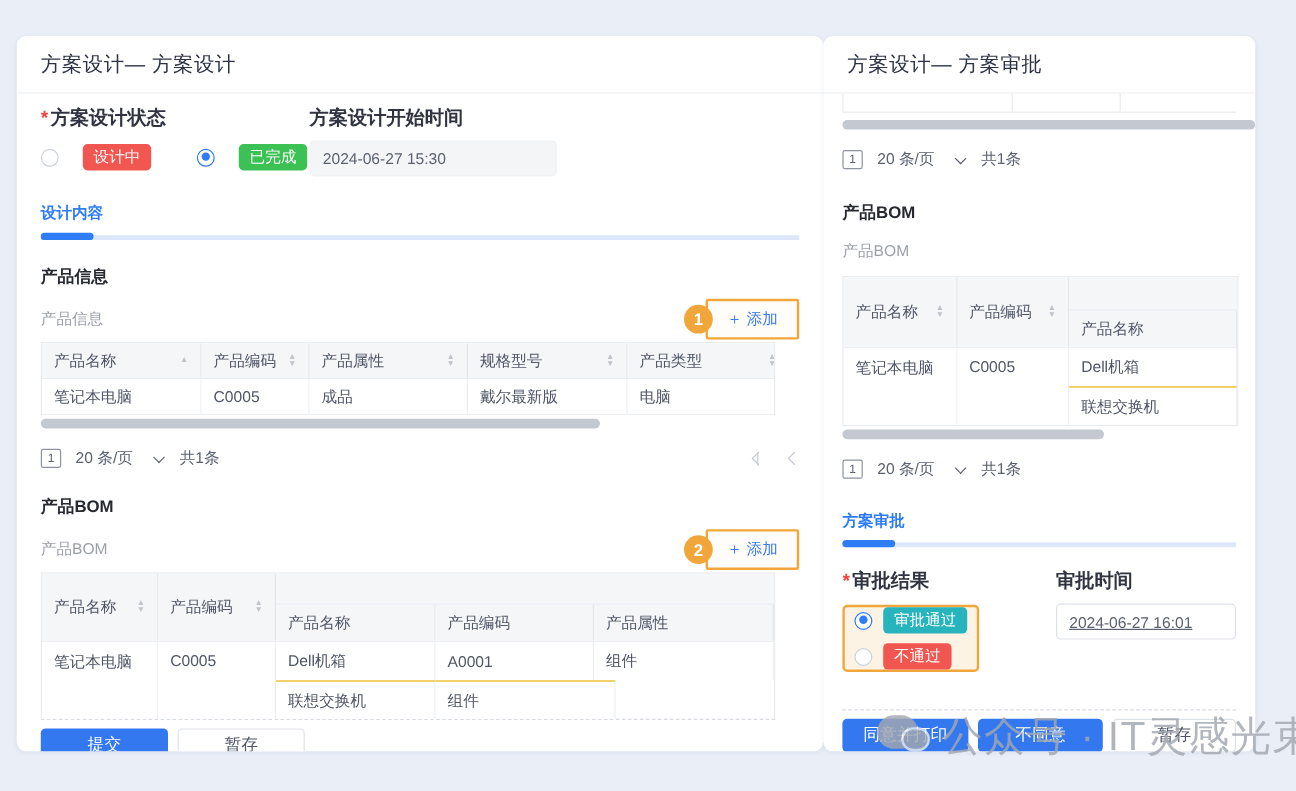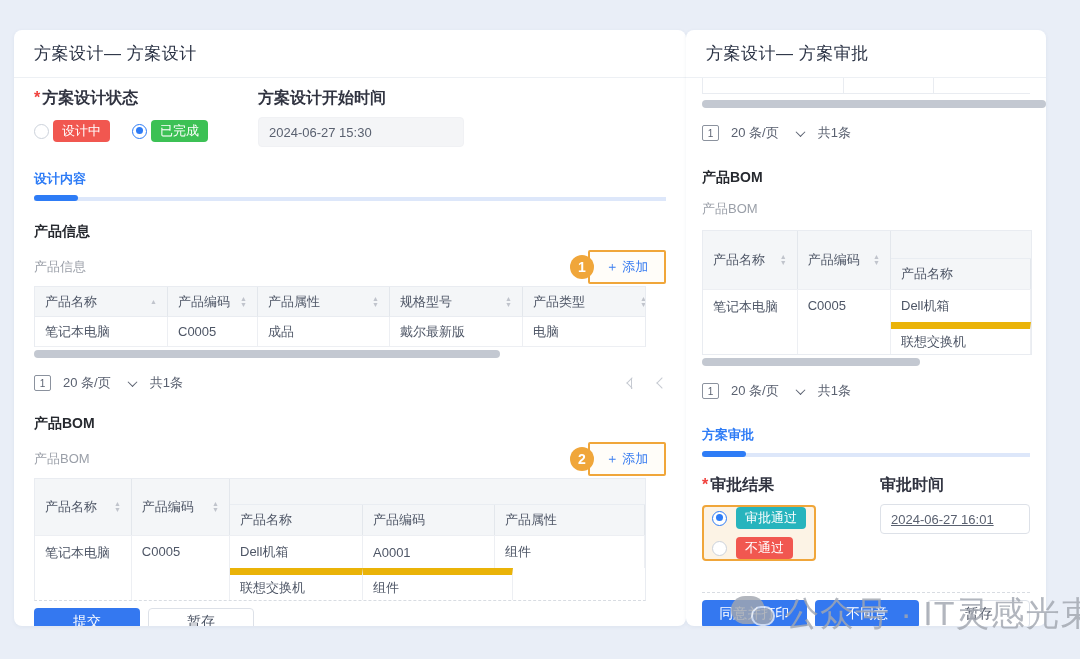--- a/index.html
+++ b/index.html
@@ -22,21 +22,21 @@
     border-bottom:1px solid #edf0f4;
   }
   .panel-title { font-size:17px; color:#2b3345; letter-spacing:.5px; }
   .content { padding:0 20px; }
   .content-r { padding:0 16px; }
 
   
   .fields-row { display:flex; margin-top:10px; }
   .flabel { font-size:16px; font-weight:bold; color:#303340; }
   .req::before { content:"*"; color:#f0413d; margin-right:2px; font-weight:bold; }
-  .radio-row { display:flex; align-items:center; gap:4px; margin-top:9px; height:26px; }
+  .radio-row { display:flex; align-items:center; gap:20px; margin-top:9px; height:26px; }
   .radio { width:15px; height:15px; border-radius:50%; border:1px solid #ccd2db; background:#fff; flex:0 0 auto; }
   .radio.sel { border:1.5px solid #2e7cf6; position:relative; }
   .radio.sel::after { content:""; position:absolute; left:2.5px; top:2.5px; width:7px; height:7px; border-radius:50%; background:#2e7cf6; }
   .badge { color:#fff; font-size:13px; padding:3px 9px; border-radius:4px; line-height:16px; }
   .badge-red { background:#f15750; }
   .badge-green { background:#3cc155; }
   .badge-teal { background:#27b4bd; }
   .input {
     height:30px; border-radius:4px; font-size:13px; color:#5a6170;
     display:flex; align-items:center; padding:0 10px; margin-top:8px;
@@ -77,21 +77,21 @@
   .bom-h { display:flex; }
   .bom-h-outer { background:#f4f6f8; color:#4e5666; font-size:13px; display:flex; align-items:center; padding:0 10px; border-right:1px solid #e3e7ec; }
   .bom-h-nest { display:flex; flex-direction:column; flex:1 0 auto; }
   .bom-h-strip { background:#f4f6f8; border-bottom:1px solid #e9edf2; }
   .bom-h-sub { display:flex; }
   .bom-h-sub .hcell{ border-bottom:none; }
   .bom-r { display:flex; border-top:1px solid #edeff3; }
   .bom-r-outer { background:#fff; color:#4e5666; font-size:13px; padding:8px 10px 0 10px; border-right:1px solid #edeff3; }
   .bom-r-nest { display:flex; flex-direction:column; }
   .bom-sub-row { display:flex; }
-  .bom-sub-row + .bom-sub-row .cell { border-top:7px solid #eab308; }
+  .bom-sub-row + .bom-sub-row .cell { border-top:1px solid #eab308; }
   .bomtbl .cell { border-bottom:none; height:32px;text-align:right; }
   .dash-bottom { border-bottom:1px dashed #d8dce2; }
 
   
   .hscroll { height:8px; border-radius:4px; background:#c3c8d1; margin-top:3px; }
   .pag { display:flex; align-items:center; margin-top:15px; font-size:13px; color:#5a6170; height:20px; }
   .pagebox { width:17px; height:16px; border:1px solid #8b929e; border-radius:2px; font-size:10px; color:#5a6170; display:flex; align-items:center; justify-content:center; margin-right:12px; }
   .chev-down { width:7px; height:7px; border-right:1.5px solid #5a6170; border-bottom:1.5px solid #5a6170; transform:rotate(45deg) translate(-1px,-1px); margin:0 14px 0 18px; }
   .pag-total { }
   .pag-arrows { margin-left:auto; display:flex; align-items:center; gap:22px; }

